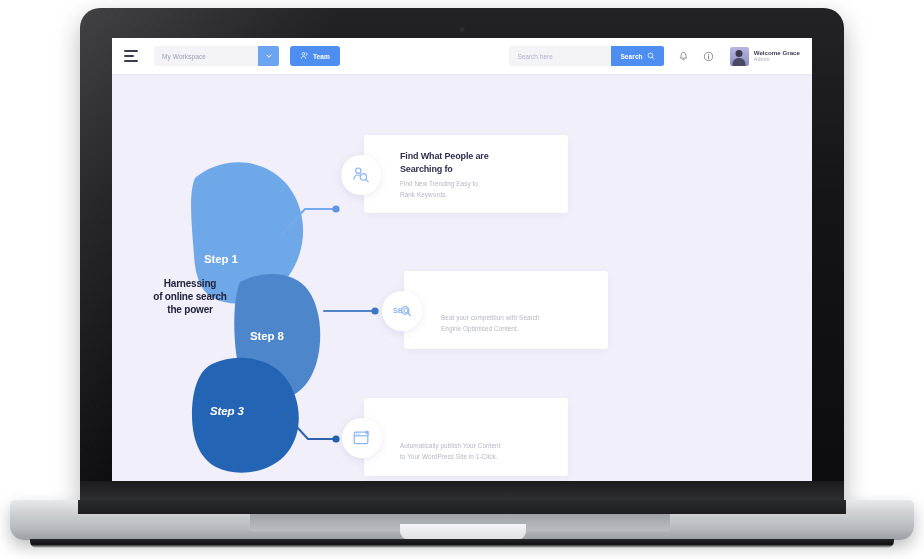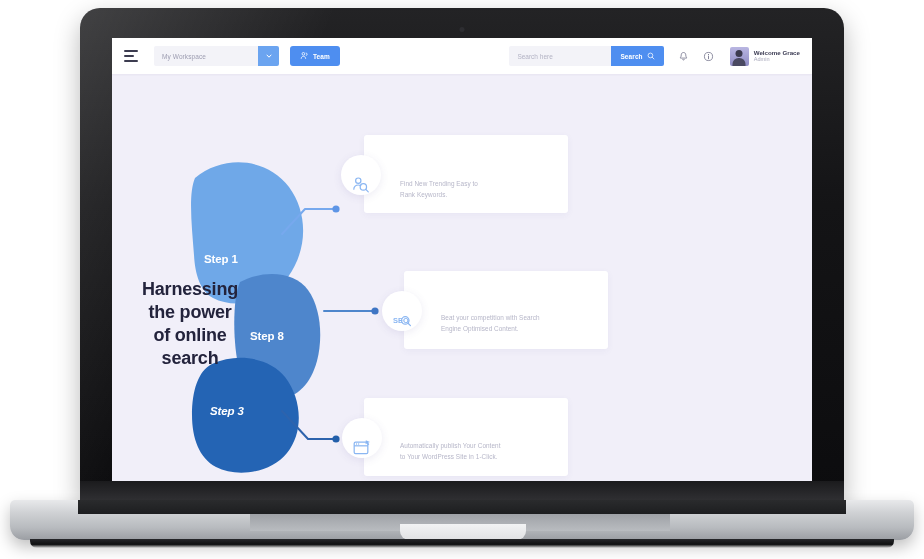--- a/index.html
+++ b/index.html
@@ -148,40 +148,40 @@
   .user-text { line-height: 1.25; }
   .user-name { font-size: 6.2px; font-weight: bold; color: #3a3a52; }
   .user-role { font-size: 5.6px; color: #a9a9bb; }
 
   
   .canvas { position: absolute; left:0; top: 36px; width: 700px; height: 407px; }
   .canvas svg.arcs { position: absolute; left: 0; top: 0; }
 
   .center-title {
     position: absolute; left: 16px; top: 204px; width: 124px;
-    text-align: center; font-size: 18px; font-weight: bold;
+    text-align: center; font-size: 10px; font-weight: bold;
     color: #23233c; line-height: 1.28; letter-spacing: -.2px;
   }
   .step-label {
     position: absolute; color: #ffffff; font-size: 11.5px; font-weight: bold;
     letter-spacing: -.1px;
   }
   .s1 { left: 92px; top: 179px; }
   .s2 { left: 138px; top: 256px; }
   .s3 { left: 98px; top: 331px; font-style: italic; }
 
   
   .card {
     position: absolute; background: #ffffff; border-radius: 3px;
     box-shadow: 0 2px 7px rgba(80,70,150,.055);
   }
   .card-icon {
     position: absolute; background: #ffffff; border-radius: 50%;
     box-shadow: 0 2px 8px rgba(80,70,150,.10);
-    display: flex; align-items: flex-end; justify-content: center;
+    display: flex; align-items: center; justify-content: center;
   }
   .card-title {
     position: absolute; font-size: 9px; font-weight: bold; color: #2e2e50;
     line-height: 1.42; letter-spacing: -.15px;
   }
   .card-sub {
     position: absolute; font-size: 6.4px; color: #b6b6c8;
     line-height: 1.68; letter-spacing: .05px;
   }
 
@@ -319,36 +319,40 @@
         </g>
 
         <g>
           <path d="M170 337 L196 365 L223 365" fill="none" stroke="#2d63ad" stroke-width="2" stroke-linecap="round" stroke-linejoin="round"></path>
           <circle cx="224" cy="365" r="3.6" fill="#2360ab"></circle>
         </g>
       </svg>
 
       <div class="center-title">
         <div>Harnessing</div>
+        <div>of online search</div>
         <div>the power</div>
-        <div>of online search</div>
       </div>
 
       <div class="step-label s1">Step 1</div>
       <div class="step-label s2">Step 8</div>
       <div class="step-label s3">Step 3</div>
 
       <div class="card" id="card1"></div>
       <div class="card-icon" id="icon1">
         <svg viewBox="0 0 22 22">
             <circle cx="8" cy="6.2" r="2.9" fill="none" stroke="#8ab6f2" stroke-width="1.35"></circle>
             <path d="M3.1 15.6c0-2.8 2.2-4.6 4.9-4.6 1 0 1.9.2 2.7.7" fill="none" stroke="#8ab6f2" stroke-width="1.35" stroke-linecap="round"></path>
             <circle cx="13.6" cy="13.1" r="3.5" fill="none" stroke="#8ab6f2" stroke-width="1.35"></circle>
             <path d="M16.3 15.8 L19 18.5" stroke="#8ab6f2" stroke-width="1.35" stroke-linecap="round"></path>
           </svg>
+      </div>
+      <div class="card-title" id="t1">
+        <div>Find What People are</div>
+        <div>Searching fo</div>
       </div>
       <div class="card-sub" id="u1">
         <div>Find New Trending Easy to</div>
         <div>Rank Keywords.</div>
       </div>
 
       <div class="card" id="card2"></div>
       <div class="card-icon" id="icon2">
         <svg viewBox="0 0 22 22">
             <text x="1.2" y="13.4" font-family="Liberation Sans, sans-serif" font-size="8.2" font-weight="bold" fill="#8ab6f2">SEO</text>

